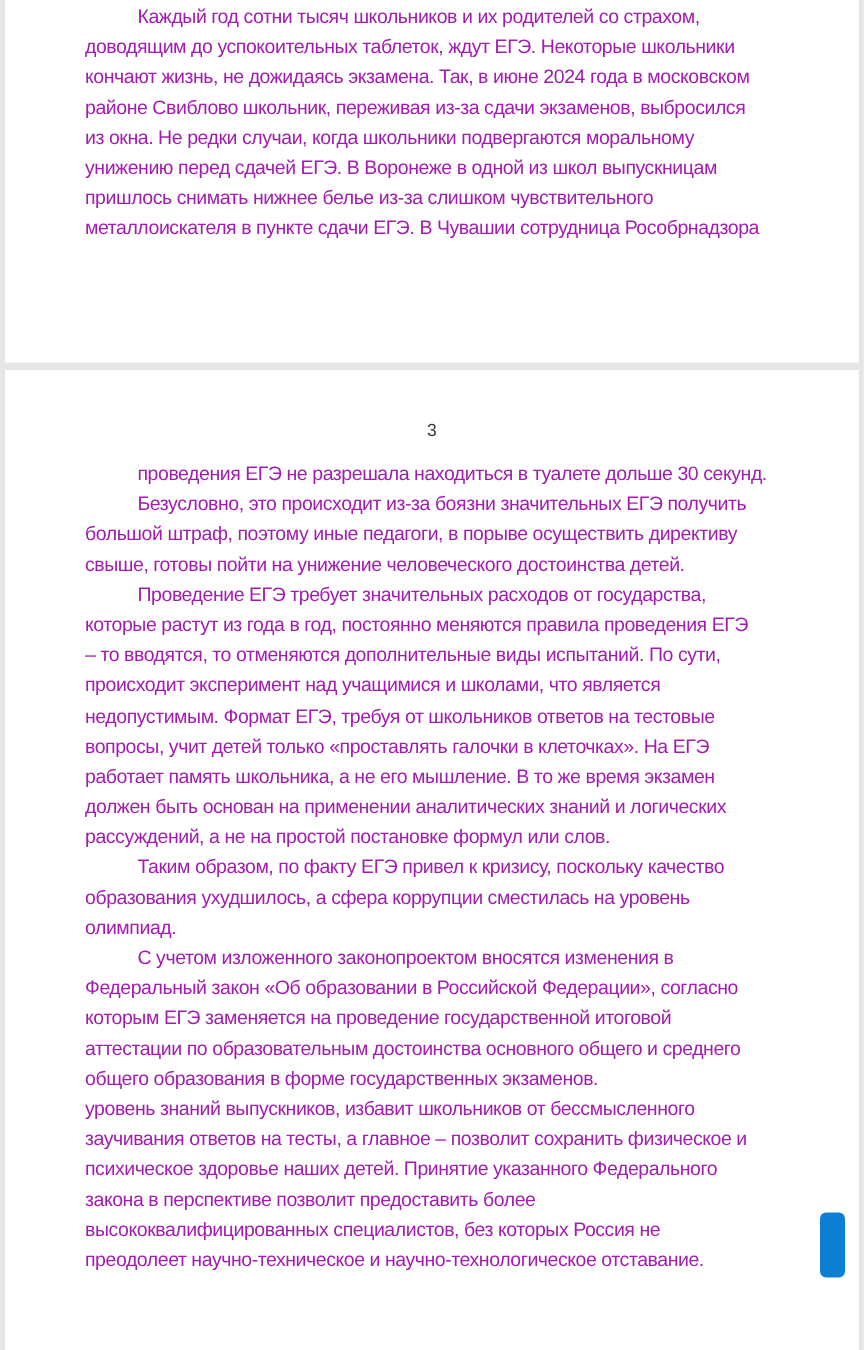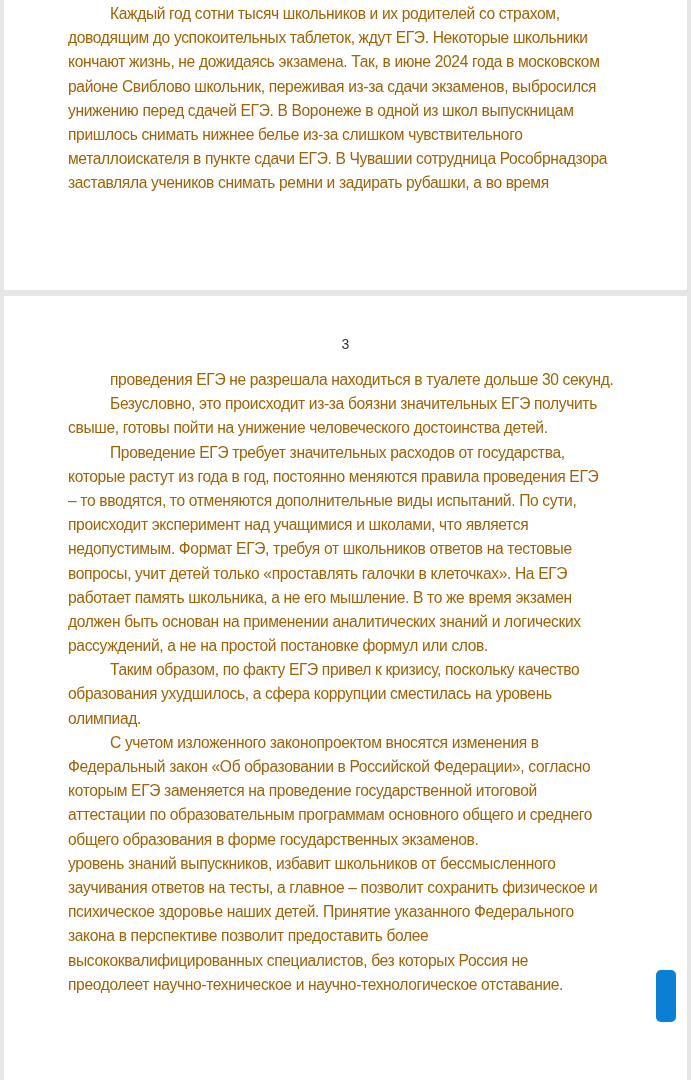--- a/index.html
+++ b/index.html
@@ -9,21 +9,21 @@
     font-family: "Liberation Sans", sans-serif;
     position: relative;
   }
   .page {
     position: absolute; left: 4px; width: 683px; background: #ffffff;
   }
   #page2-prev { top: -20px; height: 310px; }
   #page3 { top: 296px; height: 800px; }
   .text-block {
     position: absolute; left: 64px; width: 580px;
-    font-size: 15.6px; line-height: 24.2px; color: #a16207;
+    font-size: 15.6px; line-height: 24.2px; color: #a21caf;
     letter-spacing: -0.35px;
   }
   .line { display: block; white-space: nowrap; height: 24.2px; }
   .line.indent { padding-left: 42px; }
   #page2-prev .text-block { top: 22px; }
   #page3 .text-block { top: 72px; }
   .page-number {
     position: absolute; top: 40px; left: 0; width: 100%; text-align: center;
     font-size: 14px; color: #333;
   }
@@ -34,49 +34,50 @@
 </style>
 </head>
 <body>
 
 <div class="page" id="page2-prev">
   <div class="text-block">
       <span class="line indent">Каждый год сотни тысяч школьников и их родителей со страхом,</span>
       <span class="line">доводящим до успокоительных таблеток, ждут ЕГЭ. Некоторые школьники</span>
       <span class="line">кончают жизнь, не дожидаясь экзамена. Так, в июне 2024 года в московском</span>
       <span class="line">районе Свиблово школьник, переживая из-за сдачи экзаменов, выбросился</span>
+      <span class="line">из окна. Не редки случаи, когда школьники подвергаются моральному</span>
       <span class="line">унижению перед сдачей ЕГЭ.  В Воронеже в одной из школ выпускницам</span>
       <span class="line">пришлось снимать нижнее белье из-за слишком чувствительного</span>
       <span class="line">металлоискателя в пункте сдачи ЕГЭ. В Чувашии сотрудница Рособрнадзора</span>
-      <span class="line">заставляла учеников снимать ремни и задирать рубашки, а во время</span>
     </div>
 </div>
 
 <div class="page" id="page3">
   <div class="page-number">3</div>
   <div class="text-block">
       <span class="line indent">проведения ЕГЭ не разрешала находиться в туалете дольше 30 секунд.</span>
       <span class="line indent">Безусловно, это происходит из-за боязни значительных ЕГЭ получить</span>
+      <span class="line">большой штраф, поэтому иные педагоги, в порыве осуществить директиву</span>
       <span class="line">свыше, готовы пойти на унижение человеческого достоинства детей.</span>
       <span class="line indent">Проведение ЕГЭ требует значительных расходов от государства,</span>
       <span class="line">которые растут из года в год, постоянно меняются правила проведения ЕГЭ</span>
       <span class="line">– то вводятся, то отменяются дополнительные виды испытаний. По сути,</span>
       <span class="line">происходит эксперимент над учащимися и школами, что является</span>
       <span class="line">недопустимым. Формат ЕГЭ, требуя от школьников ответов на тестовые</span>
       <span class="line">вопросы, учит детей только «проставлять галочки в клеточках». На ЕГЭ</span>
       <span class="line">работает память школьника, а не его мышление. В то же время экзамен</span>
       <span class="line">должен быть основан на применении аналитических знаний и логических</span>
       <span class="line">рассуждений, а не на простой постановке формул или слов.</span>
       <span class="line indent">Таким образом, по факту ЕГЭ привел к кризису, поскольку качество</span>
       <span class="line">образования ухудшилось, а сфера коррупции сместилась на уровень</span>
       <span class="line">олимпиад.</span>
       <span class="line indent">С учетом изложенного законопроектом вносятся изменения в</span>
       <span class="line">Федеральный закон «Об образовании в Российской Федерации», согласно</span>
       <span class="line">которым ЕГЭ заменяется на проведение государственной итоговой</span>
-      <span class="line">аттестации по образовательным программам основного общего и среднего</span>
+      <span class="line">аттестации по образовательным достоинства основного общего и среднего</span>
       <span class="line">общего образования в форме государственных экзаменов.</span>
       <span class="line">уровень знаний выпускников, избавит школьников от бессмысленного</span>
       <span class="line">заучивания ответов на тесты, а главное – позволит сохранить физическое и</span>
       <span class="line">психическое здоровье наших детей. Принятие указанного Федерального</span>
       <span class="line">закона в перспективе позволит предоставить более</span>
       <span class="line">высококвалифицированных специалистов, без которых Россия не</span>
       <span class="line">преодолеет научно-техническое и научно-технологическое отставание.</span>
     </div>
 </div>
 

